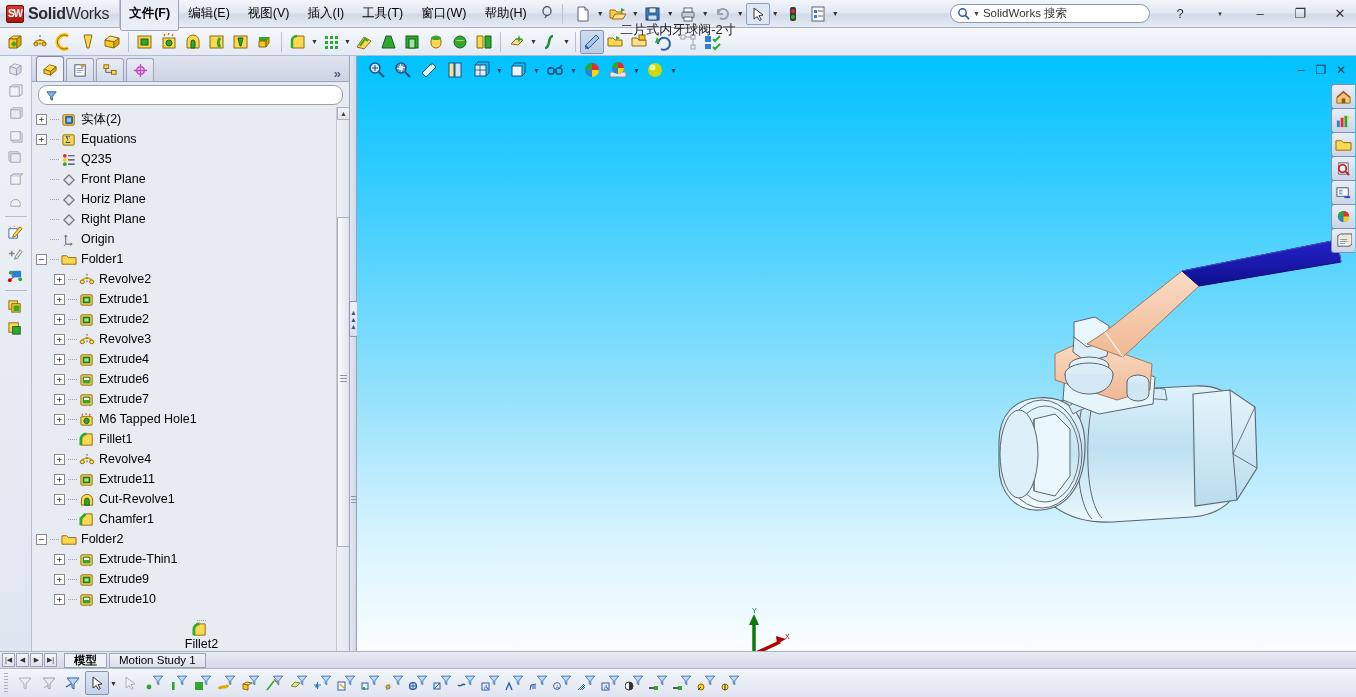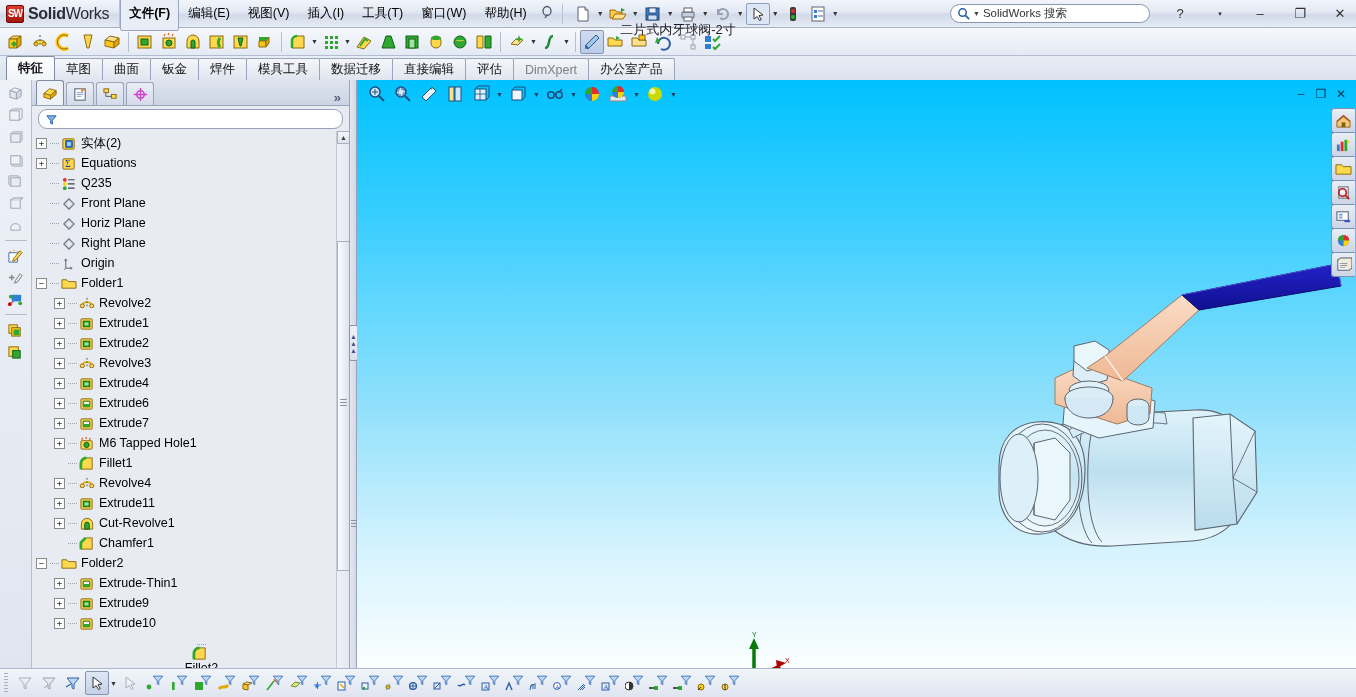--- a/index.html
+++ b/index.html
@@ -443,33 +443,20 @@
     <div class="tbtn">
         <svg width="20" height="20" viewBox="0 0 20 20">
           <rect x="3" y="4" width="6" height="6" fill="#2f7ed8"></rect>
           <rect x="3" y="12" width="6" height="5" fill="#2f7ed8"></rect>
           <path d="M11 7l2 2 5-5" fill="none" stroke="#2ea82e" stroke-width="2"></path>
           <path d="M11 15l2 2 5-5" fill="none" stroke="#2ea82e" stroke-width="2"></path>
         </svg>
       </div>
   </div>
 
-  <div class="tabsrow">
-    <div class="ctab active">特征</div>
-    <div class="ctab">草图</div>
-    <div class="ctab">曲面</div>
-    <div class="ctab">钣金</div>
-    <div class="ctab">焊件</div>
-    <div class="ctab">模具工具</div>
-    <div class="ctab">数据迁移</div>
-    <div class="ctab">直接编辑</div>
-    <div class="ctab">评估</div>
-    <div class="ctab dim">DimXpert</div>
-    <div class="ctab">办公室产品</div>
-  </div>
 
   <div class="bodyrow">
 
     <div class="rail">
       <div class="ricon">
           <svg width="17" height="15" viewBox="0 0 18 16">
             <path d="M3 5l5-3 7 2-5 3z" fill="#eef1f6" stroke="#9aa1b0"></path>
             <path d="M3 5v7l7 2V7z" fill="#e2e6ee" stroke="#9aa1b0"></path>
             <path d="M10 7l5-3v7l-5 3z" fill="#d3d9e4" stroke="#9aa1b0"></path>
           </svg>
@@ -1125,20 +1112,29 @@
           <svg width="17" height="16" viewBox="0 0 18 17">
               <rect x="3" y="3" width="12" height="11" fill="#fff" stroke="#4a5366"></rect>
               <path d="M3 3l3-2h12v11l-3 2" fill="#f0ead8" stroke="#4a5366"></path>
               <path d="M5 7h8M5 9h8M5 11h6" stroke="#8a8f9c"></path>
             </svg>
         </div>
       </div>
     </div>
   </div>
 
+  <div class="bottomtabs">
+    <div class="nav-btn">|◀</div>
+    <div class="nav-btn">◀</div>
+    <div class="nav-btn">▶</div>
+    <div class="nav-btn">▶|</div>
+    <div style="width:6px"></div>
+    <div class="btab active">模型</div>
+    <div class="btab">Motion Study 1</div>
+  </div>
 
   <div class="statusbar">
     <div class="sgrip"></div>
     <div id="filter-buttons" style="display:flex;align-items:center;">
         <div class="sbtn">
           <svg width="18" height="18" viewBox="0 0 18 18">
             <path d="M3 4h12l-5 6v5l-2-1.2V10z" fill="none" stroke="#a8aebb" stroke-width="1"></path>
           </svg>
         </div>
         <div class="sbtn">

